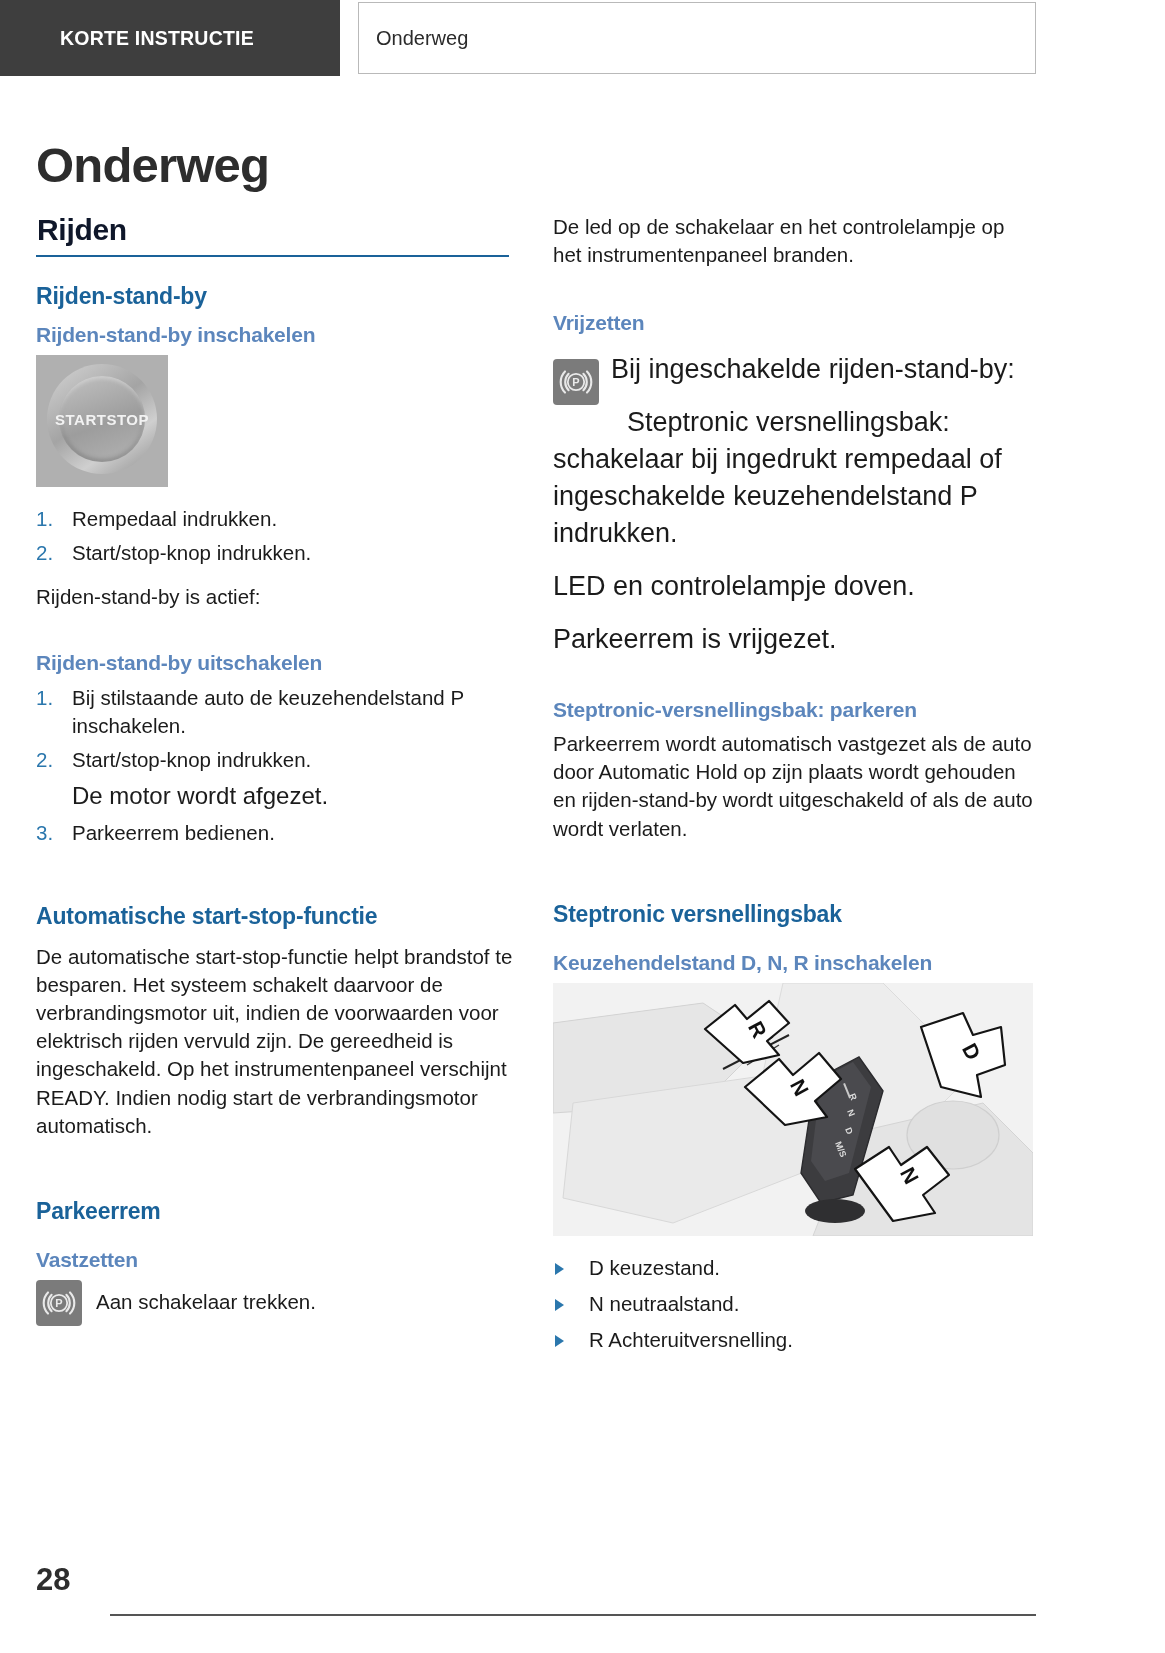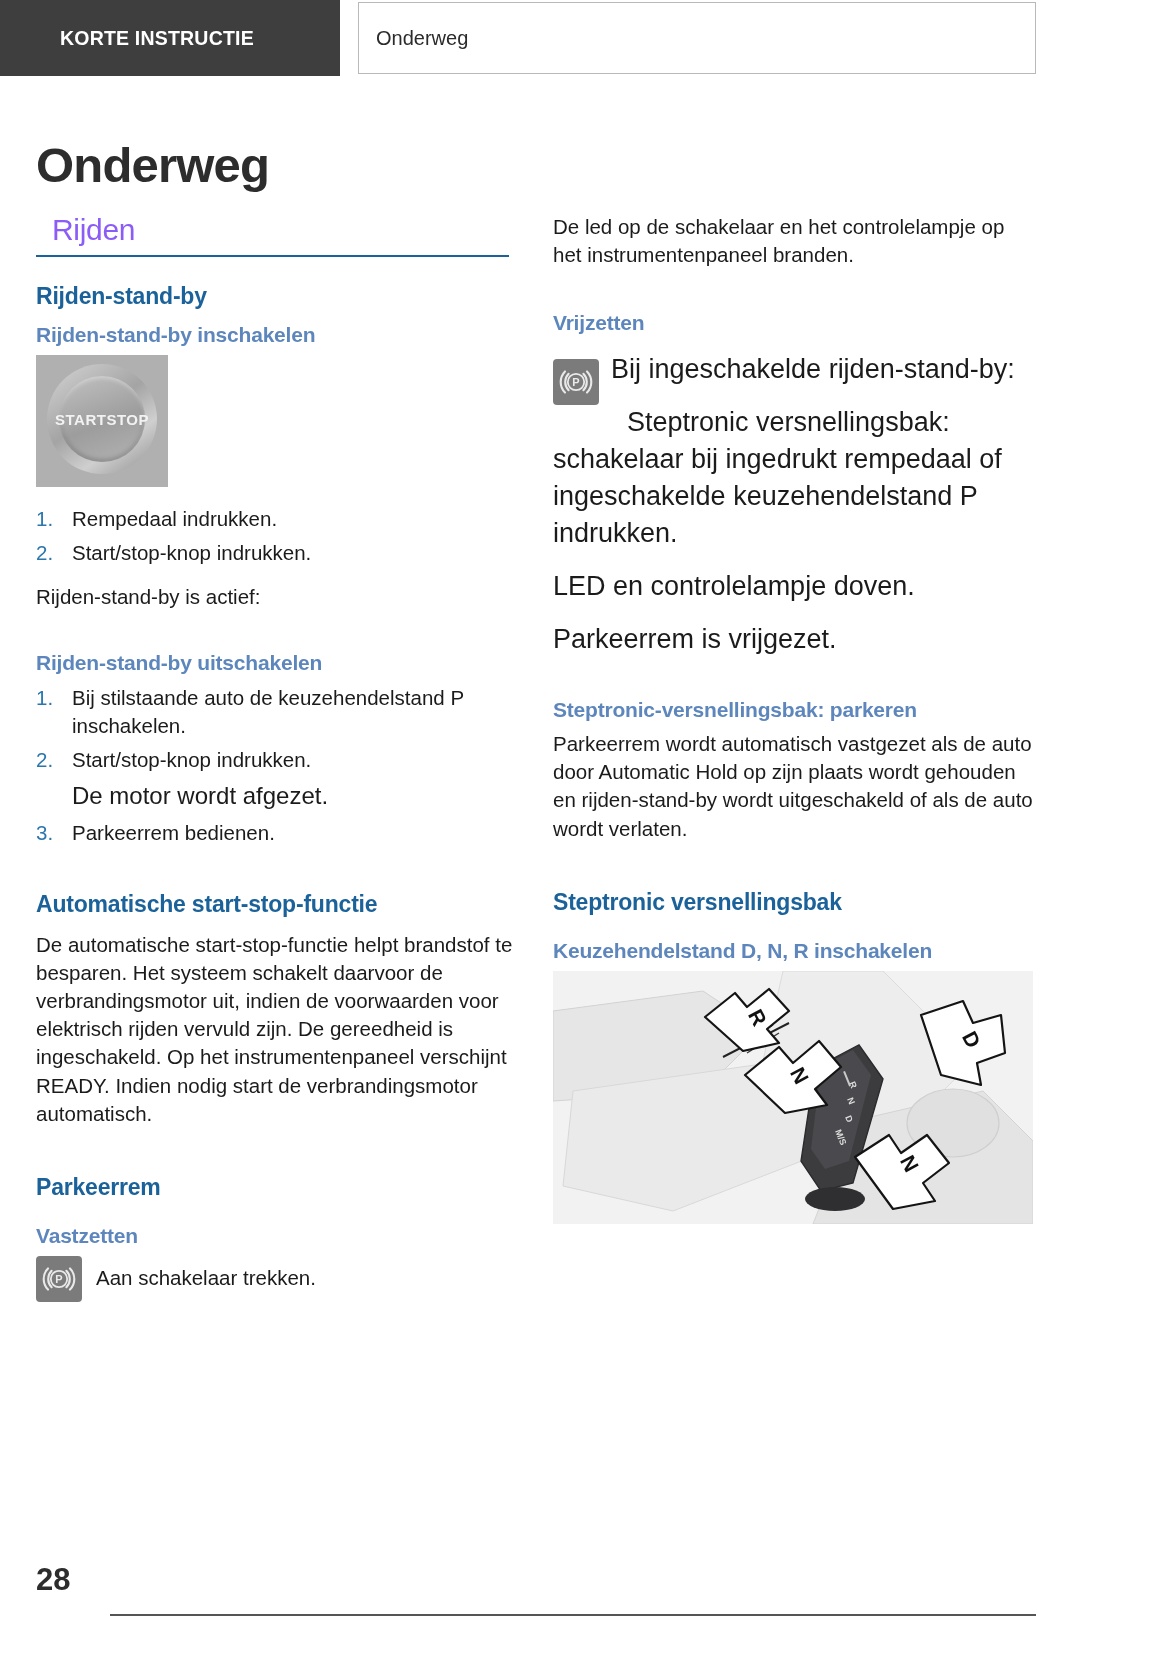--- a/index.html
+++ b/index.html
@@ -80,38 +80,38 @@
     position: absolute;
     top: 0;
     width: 480px;
   }
   .col-left  { left: 36px; }
   .col-right { left: 553px; }
 
   
   .h1 {
     font-size: 30px;
-    font-weight: normal;
-    color: #8b5cf6;
+    font-weight: bold;
+    color: #0f172a;
     letter-spacing: -0.3px;
-    margin: 0 0 8px 16px;
+    margin: 0 0 8px 1px;
     line-height: 1.12;
   }
   .h1-rule {
     border: 0;
     border-top: 2px solid #1a6299;
     margin: 0 0 26px 0;
     width: 473px;
   }
   .h2 {
     font-size: 23px;
     font-weight: bold;
     color: #1a6299;
     letter-spacing: -0.2px;
-    margin: 4px 0 14px 0;
+    margin: 16px 0 14px 0;
     line-height: 1.15;
   }
   .h3 {
     font-size: 21px;
     font-weight: bold;
     color: #5c86bc;
     letter-spacing: -0.2px;
     margin: 0 0 8px 0;
     line-height: 1.15;
   }
@@ -465,20 +465,25 @@
         <text x="240" y="108" font-family="Liberation Sans, sans-serif" font-size="21" font-weight="bold" fill="#111" text-anchor="middle" transform="rotate(62 240 108)">N</text>
 
         <path d="M302 186 L336 164 L348 182 L374 164 L396 192 L370 212 L382 230 L340 238 Z" fill="#ffffff" stroke="#141414" stroke-width="2.2" stroke-linejoin="round"></path>
         <text x="350" y="196" font-family="Liberation Sans, sans-serif" font-size="21" font-weight="bold" fill="#111" text-anchor="middle" transform="rotate(62 350 196)">N</text>
 
         <path d="M368 44 L410 30 L420 52 L448 44 L452 82 L424 92 L428 114 L388 104 Z" fill="#ffffff" stroke="#141414" stroke-width="2.2" stroke-linejoin="round"></path>
         <text x="412" y="72" font-family="Liberation Sans, sans-serif" font-size="21" font-weight="bold" fill="#111" text-anchor="middle" transform="rotate(62 412 72)">D</text>
       </svg>
     </div>
 
+    <ul class="trilist">
+      <li>D keuzestand.</li>
+      <li>N neutraalstand.</li>
+      <li>R Achteruitversnelling.</li>
+    </ul>
 
     <div class="sp-sm"></div>
 
   </div>
 </div>
 
 <div class="footer">
   <span class="page-number">28</span>
   <hr class="footer-rule">
 </div>

